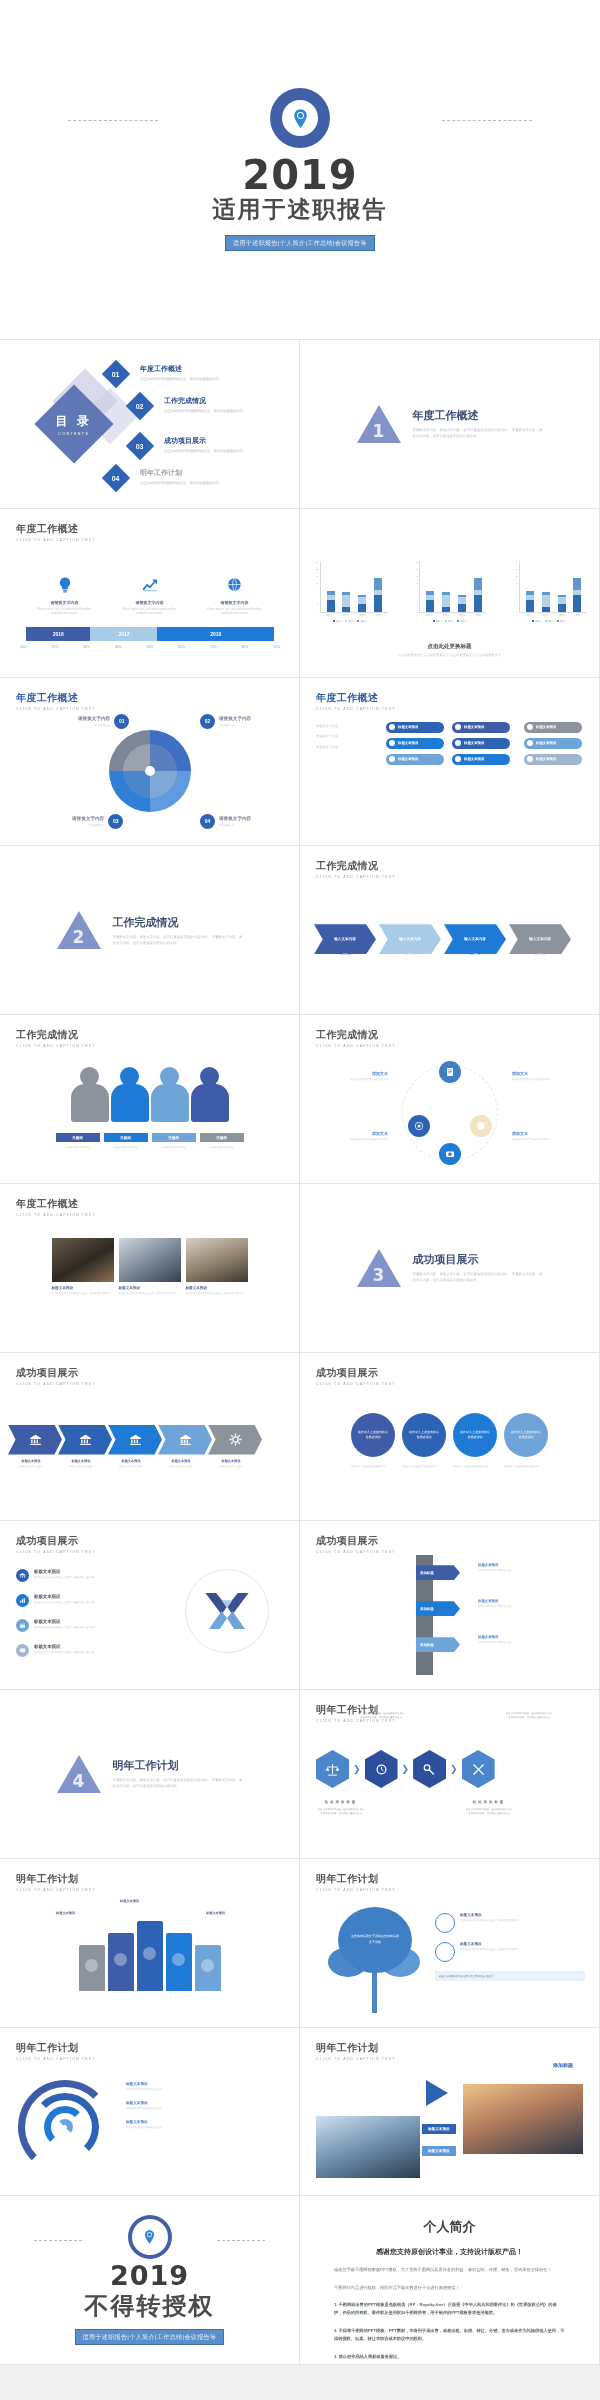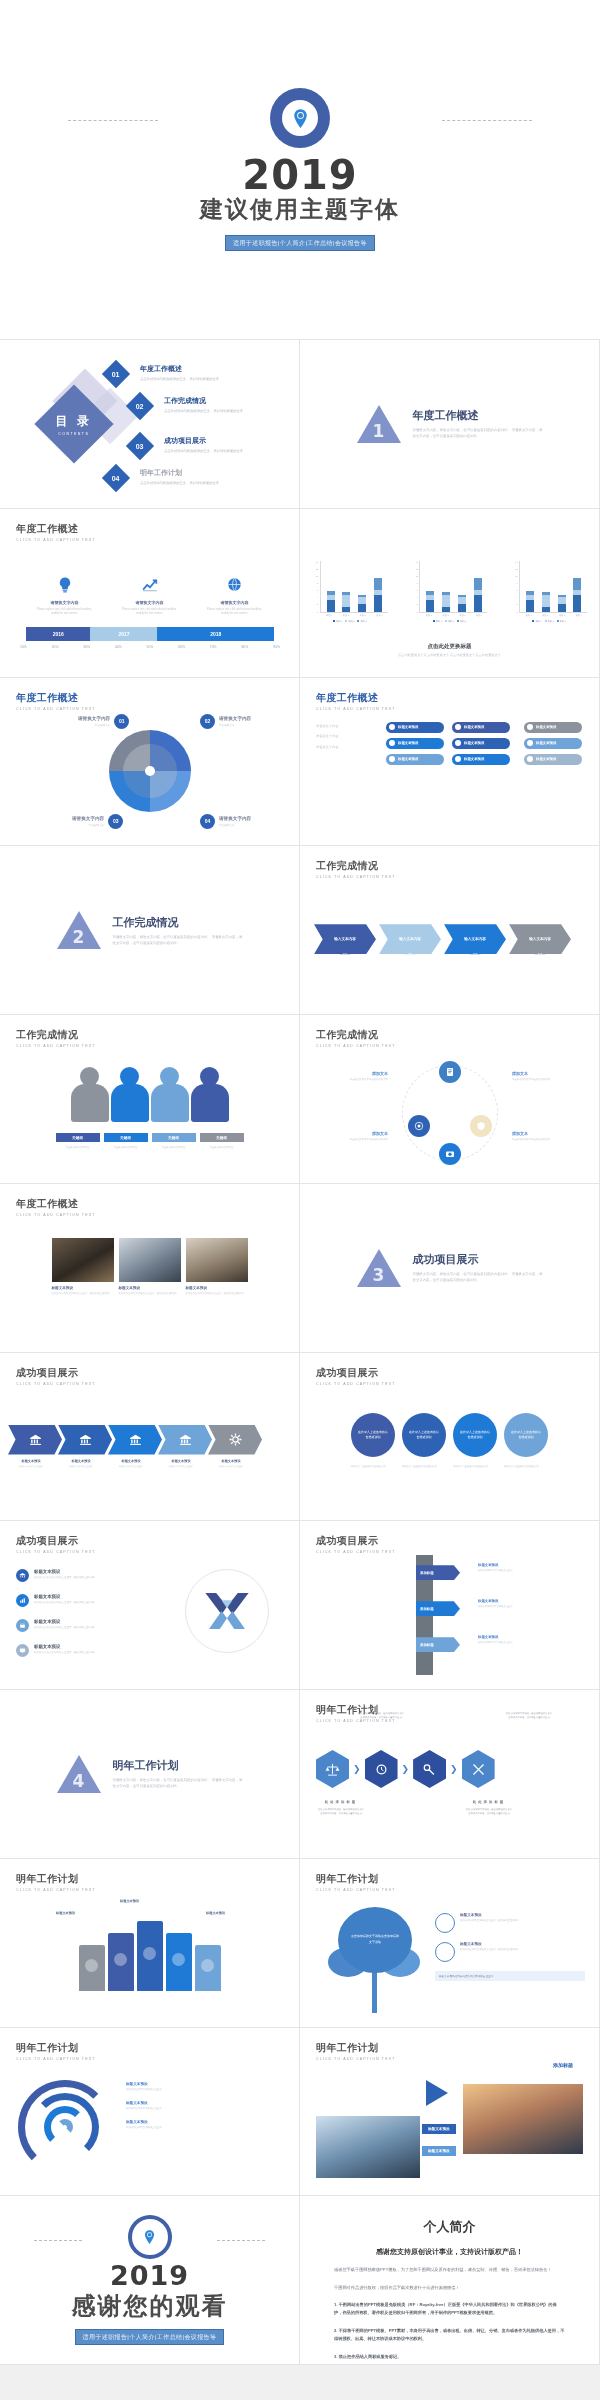--- a/index.html
+++ b/index.html
@@ -261,21 +261,21 @@
           <span></span>
       </div>
       <div class="logo-ring">
         <svg class="pin" viewBox="0 0 24 30">
           <path d="M12 0C6.5 0 2 4.5 2 10c0 7 10 20 10 20s10-13 10-20C22 4.5 17.5 0 12 0z" fill="#2e86d6"></path>
           <circle cx="12" cy="10" r="5.4" fill="#fff"></circle>
           <circle cx="12" cy="10" r="4" fill="#2e86d6"></circle>
         </svg>
       </div>
       <div class="year">2019</div>
-      <div class="maintitle">建议使用主题字体</div>
+      <div class="maintitle">适用于述职报告</div>
       <div class="subbar">适用于述职报告|个人简介|工作总结|会议报告等</div>
     </div>
   </div>
 
   <div class="slide">
     <div class="toc-wrap">
       <div class="dia dia-ghost1"></div>
       <div class="dia dia-ghost2"></div>
       <div class="dia dia-main">
         <div class="inner">
@@ -1140,21 +1140,21 @@
         <span style="display:block;width:48px;border-top:1px dashed #b9bcc2"></span>
       </div>
       <div class="logo-ring" style="width:44px;height:44px">
         <svg class="pin" viewBox="0 0 24 30" style="width:11px;height:14px">
           <path d="M12 0C6.5 0 2 4.5 2 10c0 7 10 20 10 20s10-13 10-20C22 4.5 17.5 0 12 0z" fill="#2e86d6"></path>
           <circle cx="12" cy="10" r="5.4" fill="#fff"></circle>
             <circle cx="12" cy="10" r="4" fill="#2e86d6"></circle>
         </svg>
       </div>
       <div class="year" style="font-size:27px;margin-top:3px">2019</div>
-      <div class="thx-title">感谢您的观看</div>
+      <div class="thx-title">不得转授权</div>
       <div class="subbar" style="margin-top:7px">适用于述职报告|个人简介|工作总结|会议报告等</div>
     </div>
   </div>
 
   <div class="slide">
     <div class="cp">
       <h1>个人简介</h1>
       <h2>感谢您支持原创设计事业，支持设计版权产品！</h2>
       <p>感谢您下载千图网独家版PPT模板，为了您和千图网以及原作者的利益，请勿复制、传播、销售，否则承担法律责任！</p>
       <p>千图网对作品进行版权，按照作品下载次数进行十倍进行索赔赔偿！</p>

